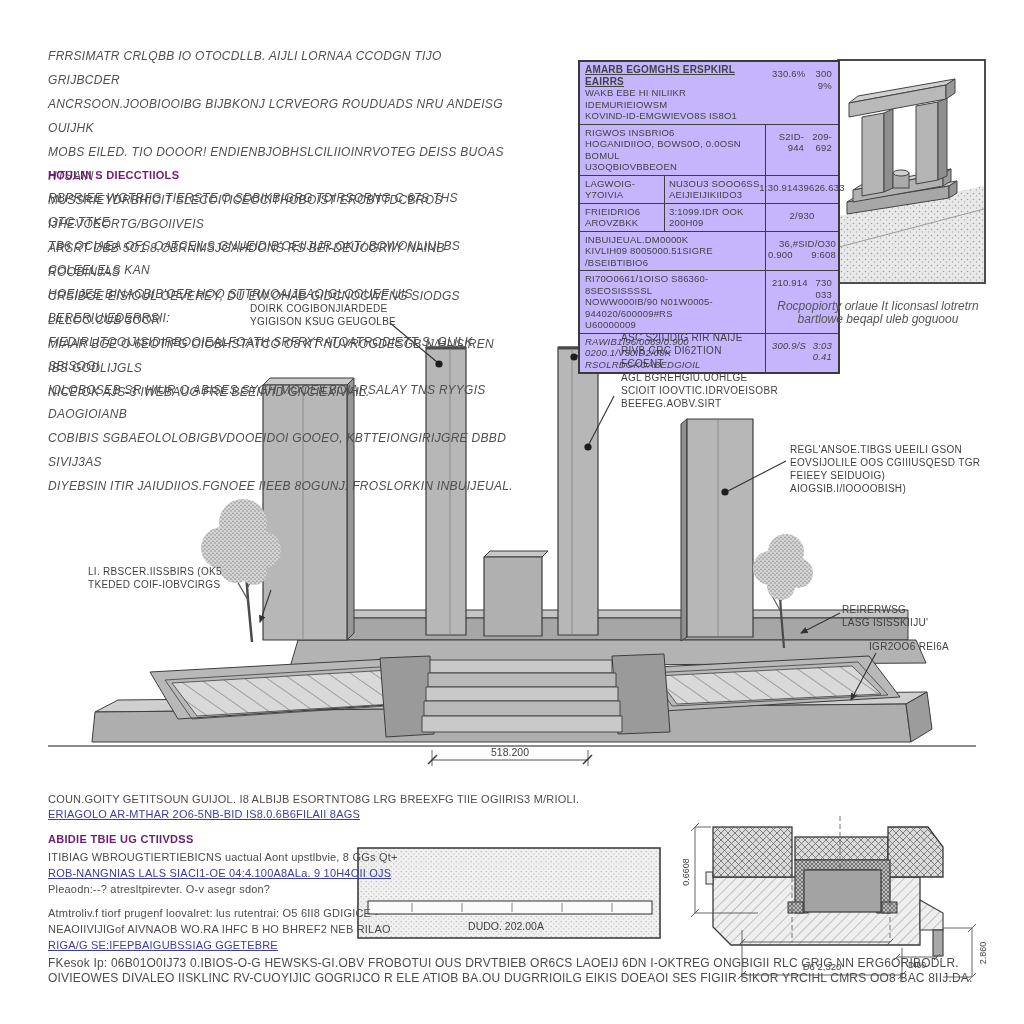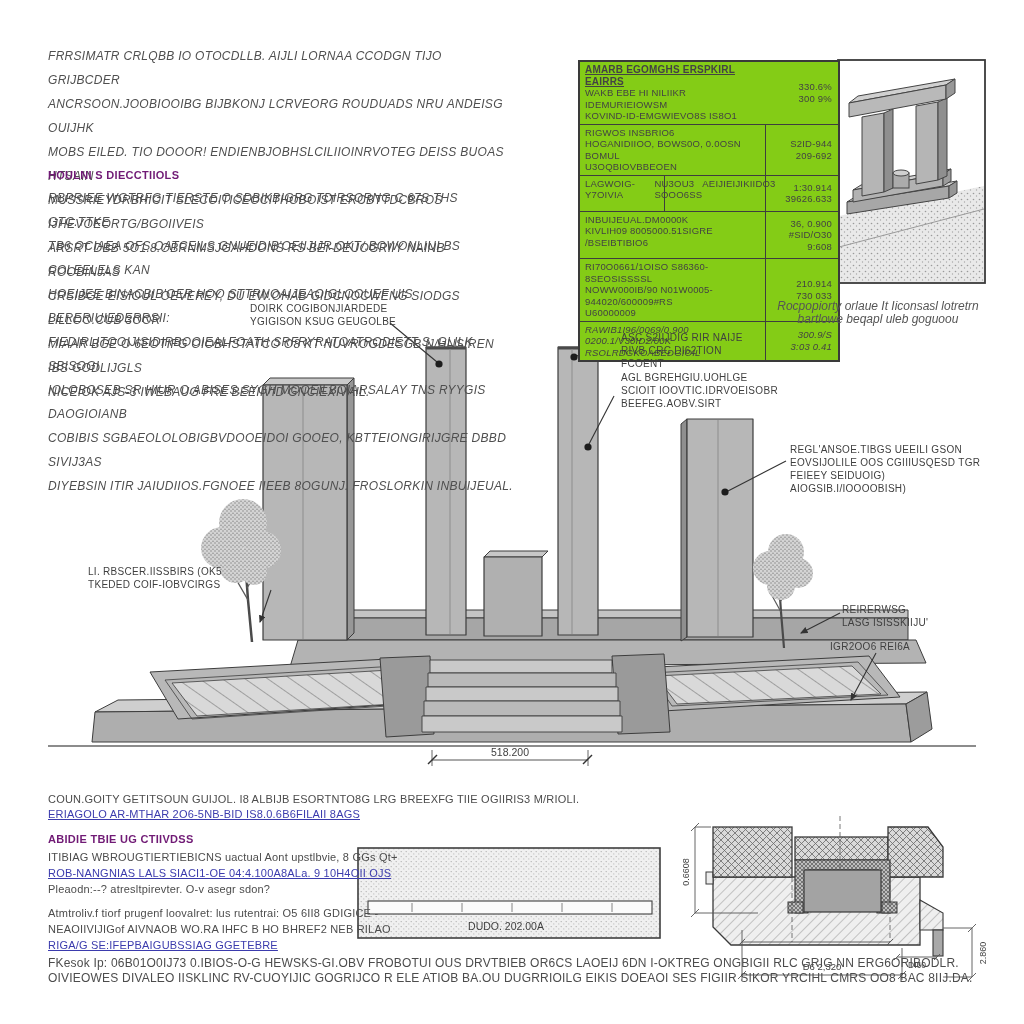--- a/index.html
+++ b/index.html
@@ -8,26 +8,26 @@
   .abs{position:absolute;}
   .para{font-size:12px;line-height:24px;letter-spacing:.3px;white-space:pre-line;color:#4f4f4f;font-style:italic;}
   .h-ul{font-weight:bold;font-size:11px;color:#701a75;letter-spacing:.3px;}
   .callout{font-size:10px;line-height:13px;letter-spacing:.3px;color:#3f3f3f;white-space:pre-line;}
   .caption{font-style:italic;font-size:12px;line-height:13px;color:#555;text-align:center;white-space:pre-line;}
   .btext{font-size:11px;line-height:14px;letter-spacing:.2px;color:#4c4c4c;white-space:nowrap;}
   .btext.small{font-size:12px;}
   .link{color:#3b3bad;text-decoration:underline;cursor:pointer;}
   
   #spec-table{position:absolute;left:578px;top:60px;width:258px;border:2px solid #3a3a3a;
-              font-size:9.5px;line-height:11.5px;letter-spacing:.2px;color:#434343;background:#84cc16;}
+              font-size:9.5px;line-height:11.5px;letter-spacing:.2px;color:#434343;background:#c4b5fd;}
   .t-row{display:flex;border-bottom:1.5px solid #3e3e3e;}
   .t-row:last-child{border-bottom:none;font-style:italic;}
   .t-label{flex:1;padding:2px 5px;}
-  .t-mid{width:92px;border-left:1.5px solid #3e3e3e;padding:2px 4px;display:flex;flex-direction:row;justify-content:center;}
-  .t-val{width:60px;border-left:1.5px solid #3e3e3e;padding:6px 6px;text-align:right;display:flex;flex-direction:column;justify-content:center;}
+  .t-mid{width:92px;border-left:1.5px solid #3e3e3e;padding:2px 4px;display:flex;flex-direction:column;justify-content:center;}
+  .t-val{width:60px;border-left:1.5px solid #3e3e3e;padding:6px 6px;text-align:right;display:flex;flex-direction:row;justify-content:center;}
   .t-val.nb{border-left:none;}
   .t-head{font-weight:bold;text-decoration:underline;font-size:10px;}
   svg text{font-family:"Liberation Sans",sans-serif;fill:#3f3f3f;}
 </style>
 </head>
 <body>
 
 <div id="page">
 
   <svg class="abs" style="left:0;top:0" width="1024" height="1024" viewBox="0 0 1024 1024">
@@ -321,20 +321,32 @@
             <div>NU3OU3 SOOO6SS</div>
             <div>AEIJIEIJIKIIDO3</div>
           </div>
           <div class="t-val">
             <div>1:30.914</div>
             <div>39626.633</div>
           </div>
         </div>
         <div class="t-row">
           <div class="t-label">
+            <div>FRIEIDRIO6 AROVZBKK</div>
+          </div>
+          <div class="t-mid">
+            <div>3:1099.IDR OOK</div>
+            <div>200H09</div>
+          </div>
+          <div class="t-val">
+            <div>2/930</div>
+          </div>
+        </div>
+        <div class="t-row">
+          <div class="t-label">
             <div>INBUIJEUAL.DM0000K</div>
             <div>KIVLIH09 8005000.51SIGRE</div>
             <div>/BSEIBTIBIO6</div>
           </div>
           <div class="t-val">
             <div>36, 0.900</div>
             <div>#SID/O30 9:608</div>
           </div>
         </div>
         <div class="t-row">
@@ -373,21 +385,21 @@
 SCIOIT IOOVTIC.IDRVOEISOBR
 BEEFEG.AOBV.SIRT</div>
   <div class="abs callout" style="left:790px;top:443px;width:220px">REGL'ANSOE.TIBGS UEEILI GSON
 EOVSIJOLILE OOS CGIIIUSQESD TGR
 FEIEEY SEIDUOIG)
 AIOGSIB.I/IOOOOBISH)</div>
   <div class="abs callout" style="left:88px;top:565px;width:190px">LI. RBSCER.IISSBIRS (OK5
 TKEDED COIF-IOBVCIRGS</div>
   <div class="abs callout" style="left:842px;top:603px;width:150px">REIRERWSG
 LASG ISISSKIIJU'</div>
-  <div class="abs callout" style="left:830px;top:640px;width:150px">IGR2OO6 REI6A</div>
+  <div class="abs callout" style="left:869px;top:640px;width:150px">IGR2OO6 REI6A</div>
 
   <div class="abs btext" style="left:48px;top:792px">COUN.GOITY GETITSOUN GUIJOL. I8 ALBIJB ESORTNTO8G LRG BREEXFG TIIE OGIIRIS3 M/RIOLI.</div>
   <div class="abs btext link" style="left:48px;top:807px">ERIAGOLO AR-MTHAR 2O6-5NB-BID IS8.0.6B6FILAII 8AGS</div>
   <div class="abs h-ul" style="left:48px;top:833px">ABIDIE TBIE UG CTIIVDSS</div>
   <div class="abs btext" style="left:48px;top:850px">ITIBIAG WBROUGTIERTIEBICNS uactual Aont upstlbvie, 8 GGs Qt+</div>
   <div class="abs btext link" style="left:48px;top:866px">ROB-NANGNIAS LALS SIACI1-OE 04:4.100A8ALa. 9 10H4OII OJS</div>
   <div class="abs btext" style="left:48px;top:882px">Pleaodn:--? atresltpirevter. O-v asegr sdon?</div>
   <div class="abs btext" style="left:48px;top:906px">Atmtroliv.f tiorf prugenf loovalret: lus rutentrai: O5 6II8 GDIGICE -</div>
   <div class="abs btext" style="left:48px;top:922px">NEAOIIVIJIGof AIVNAOB WO.RA IHFC B HO BHREF2 NEB RILAO</div>
   <div class="abs btext link" style="left:48px;top:938px">RIGA/G SE:IFEPBAIGUBSSIAG GGETEBRE</div>

